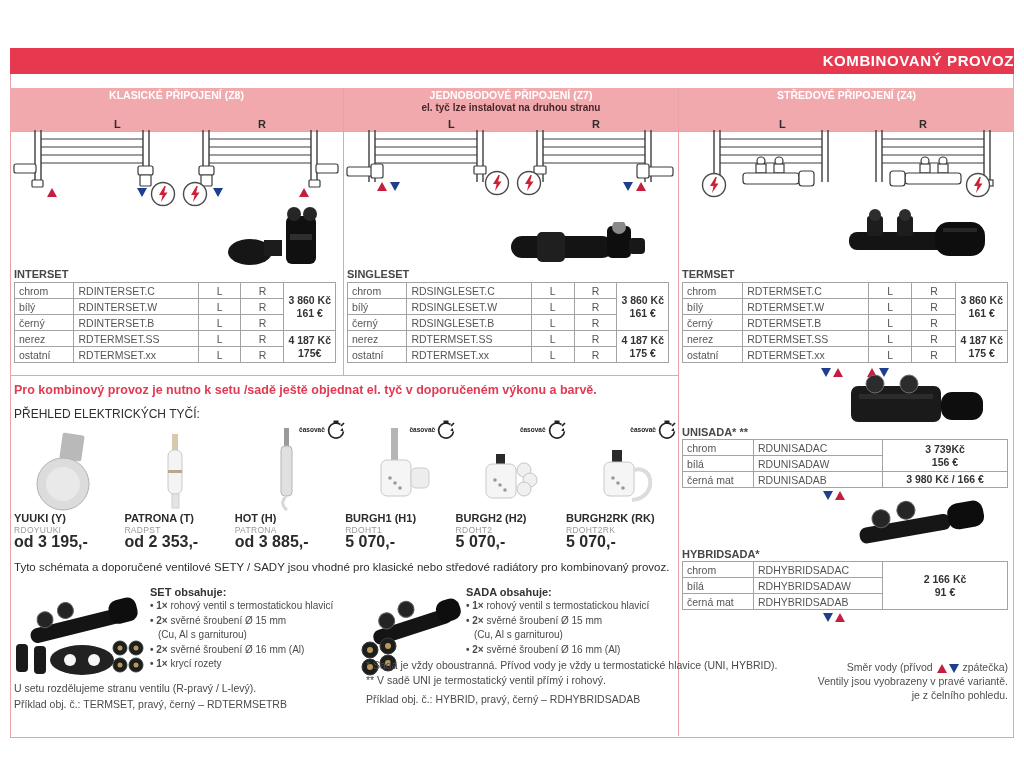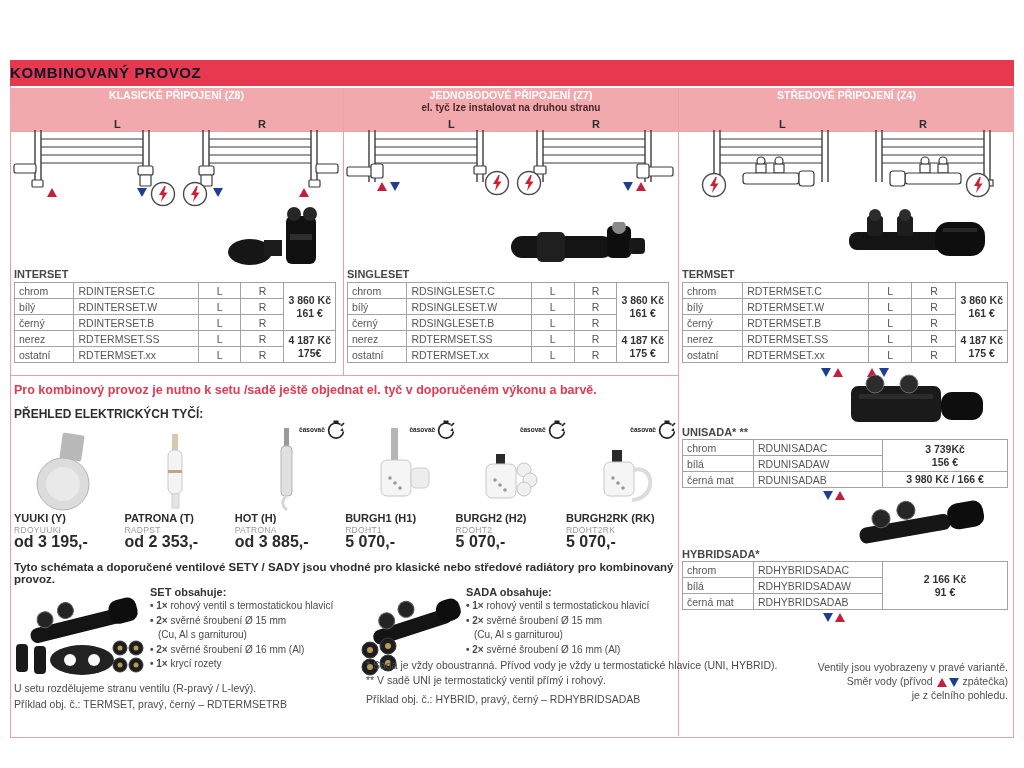--- a/index.html
+++ b/index.html
@@ -4,43 +4,43 @@
 <style>
   :root{
     --red:#e6394f; --pink:#f2a9ad; --line:#e9a3a8; --ink:#3a3a3a;
     --tb:#a3a3a3; --arrred:#c41f3e; --arrblue:#1e3f8f; --crimson:#e23a52;
   }
   html,body{margin:0;padding:0}
   body{width:1024px;height:768px;position:relative;background:#fff;
        font-family:"Liberation Sans", sans-serif;color:var(--ink);overflow:hidden}
   .abs{position:absolute}
   .frame{left:10px;top:60px;width:1002px;height:676px;border:1px solid var(--line)}
-  .banner{left:10px;top:60px;width:1004px;height:26px;background:var(--red);color:#0f172a;
-          font-weight:bold;font-size:15px;text-align:left;line-height:26px;letter-spacing:.6px}
+  .banner{left:10px;top:48px;width:1004px;height:26px;background:var(--red);color:#ffffff;
+          font-weight:bold;font-size:15px;text-align:right;line-height:26px;letter-spacing:.6px}
   .colhead{top:88px;height:44px;background:var(--pink);text-align:center;padding-top:1px;
            border-bottom:1px solid var(--line);box-sizing:border-box}
   .colhead .t{color:#fff;font-weight:bold;font-size:10.5px;line-height:13px}
   .colhead .s{color:#46272b;font-weight:bold;font-size:10px;line-height:12px}
   .vline{width:1px;background:var(--line)}
   .hline{height:1px;background:var(--line)}
   .dlabel{position:absolute;font-size:11px;font-weight:bold;color:#2d2d2d}
   .tu{width:0;height:0;border-left:5px solid transparent;border-right:5px solid transparent;
       border-bottom:9px solid var(--arrred);display:inline-block;vertical-align:middle;margin:0 1px}
   .td{width:0;height:0;border-left:5px solid transparent;border-right:5px solid transparent;
       border-top:9px solid var(--arrblue);display:inline-block;vertical-align:middle;margin:0 1px}
   .bolt{position:absolute;width:26px;height:26px}
   .setname{font-weight:bold;font-size:11px;color:#474747;margin-bottom:2px}
   table.settable{border-collapse:collapse;width:100%;font-size:10.5px;color:#555;background:#fff}
   table.settable td{border:1px solid var(--tb);height:15px;padding:0 4px;white-space:nowrap}
   td.ccol{width:52px} td.ccode{width:118px}
   td.lr{width:36px;text-align:center}
   td.price{text-align:center;font-weight:bold;color:#333;font-size:10.5px;line-height:13px}
   td.ucol{width:62px} td.ucode{width:120px}
   .note-red{color:var(--crimson);font-weight:bold;font-size:12.5px}
-  .hbold{font-weight:bold;font-size:12px;color:#312d2d}
+  .hbold{font-weight:normal;font-size:12px;color:#312d2d}
   .rodrow{display:flex;justify-content:space-between}
   .rodcard{width:104px;position:relative}
   .rodimg{height:92px;display:flex;align-items:flex-end;justify-content:center}
   .rodname{font-size:11px;font-weight:bold;color:#2b2b2b;line-height:13px}
   .rodcode{font-size:8.5px;color:#9a9a9a;letter-spacing:.3px;line-height:10px}
   .rodprice{font-size:16px;font-weight:bold;color:#2b2b2b;line-height:13px}
   .timer{position:absolute;top:0;right:-6px;display:flex;align-items:flex-start}
   .timer i{font-style:normal;font-size:6.5px;font-weight:bold;color:#222;margin-top:6px}
   .blist{font-size:10px;color:#4a4a4a;line-height:14.5px;margin:0;padding:0;list-style:none}
   .blist li::before{content:"• ";font-weight:bold}
@@ -620,20 +620,20 @@
   </ul>
 </div>
 <div class="abs smalltxt" style="left:366px;top:658px;width:450px">* Sada je vždy oboustranná. Přívod vody je vždy u termostatické hlavice (UNI, HYBRID).</div>
 <div class="abs smalltxt" style="left:366px;top:673px;width:450px">** V sadě UNI je termostatický ventil přímý i rohový.</div>
 <div class="abs smalltxt" style="left:366px;top:692px">
   <span class="exlabel">Příklad obj. č.:</span>
   <span>HYBRID, pravý, černý – RDHYBRIDSADAB</span>
 </div>
 
 <div class="abs rightnotes" style="right:16px;top:660px;width:230px">
-  <div>Ventily jsou vyobrazeny v pravé variantě.</div>
   <div>
     <span>Směr vody (přívod</span>
     <span class="tu"></span><span class="td"></span>
     <span>zpátečka)</span>
   </div>
+  <div>Ventily jsou vyobrazeny v pravé variantě.</div>
   <div>je z čelního pohledu.</div>
 </div>
 
 </body></html>

